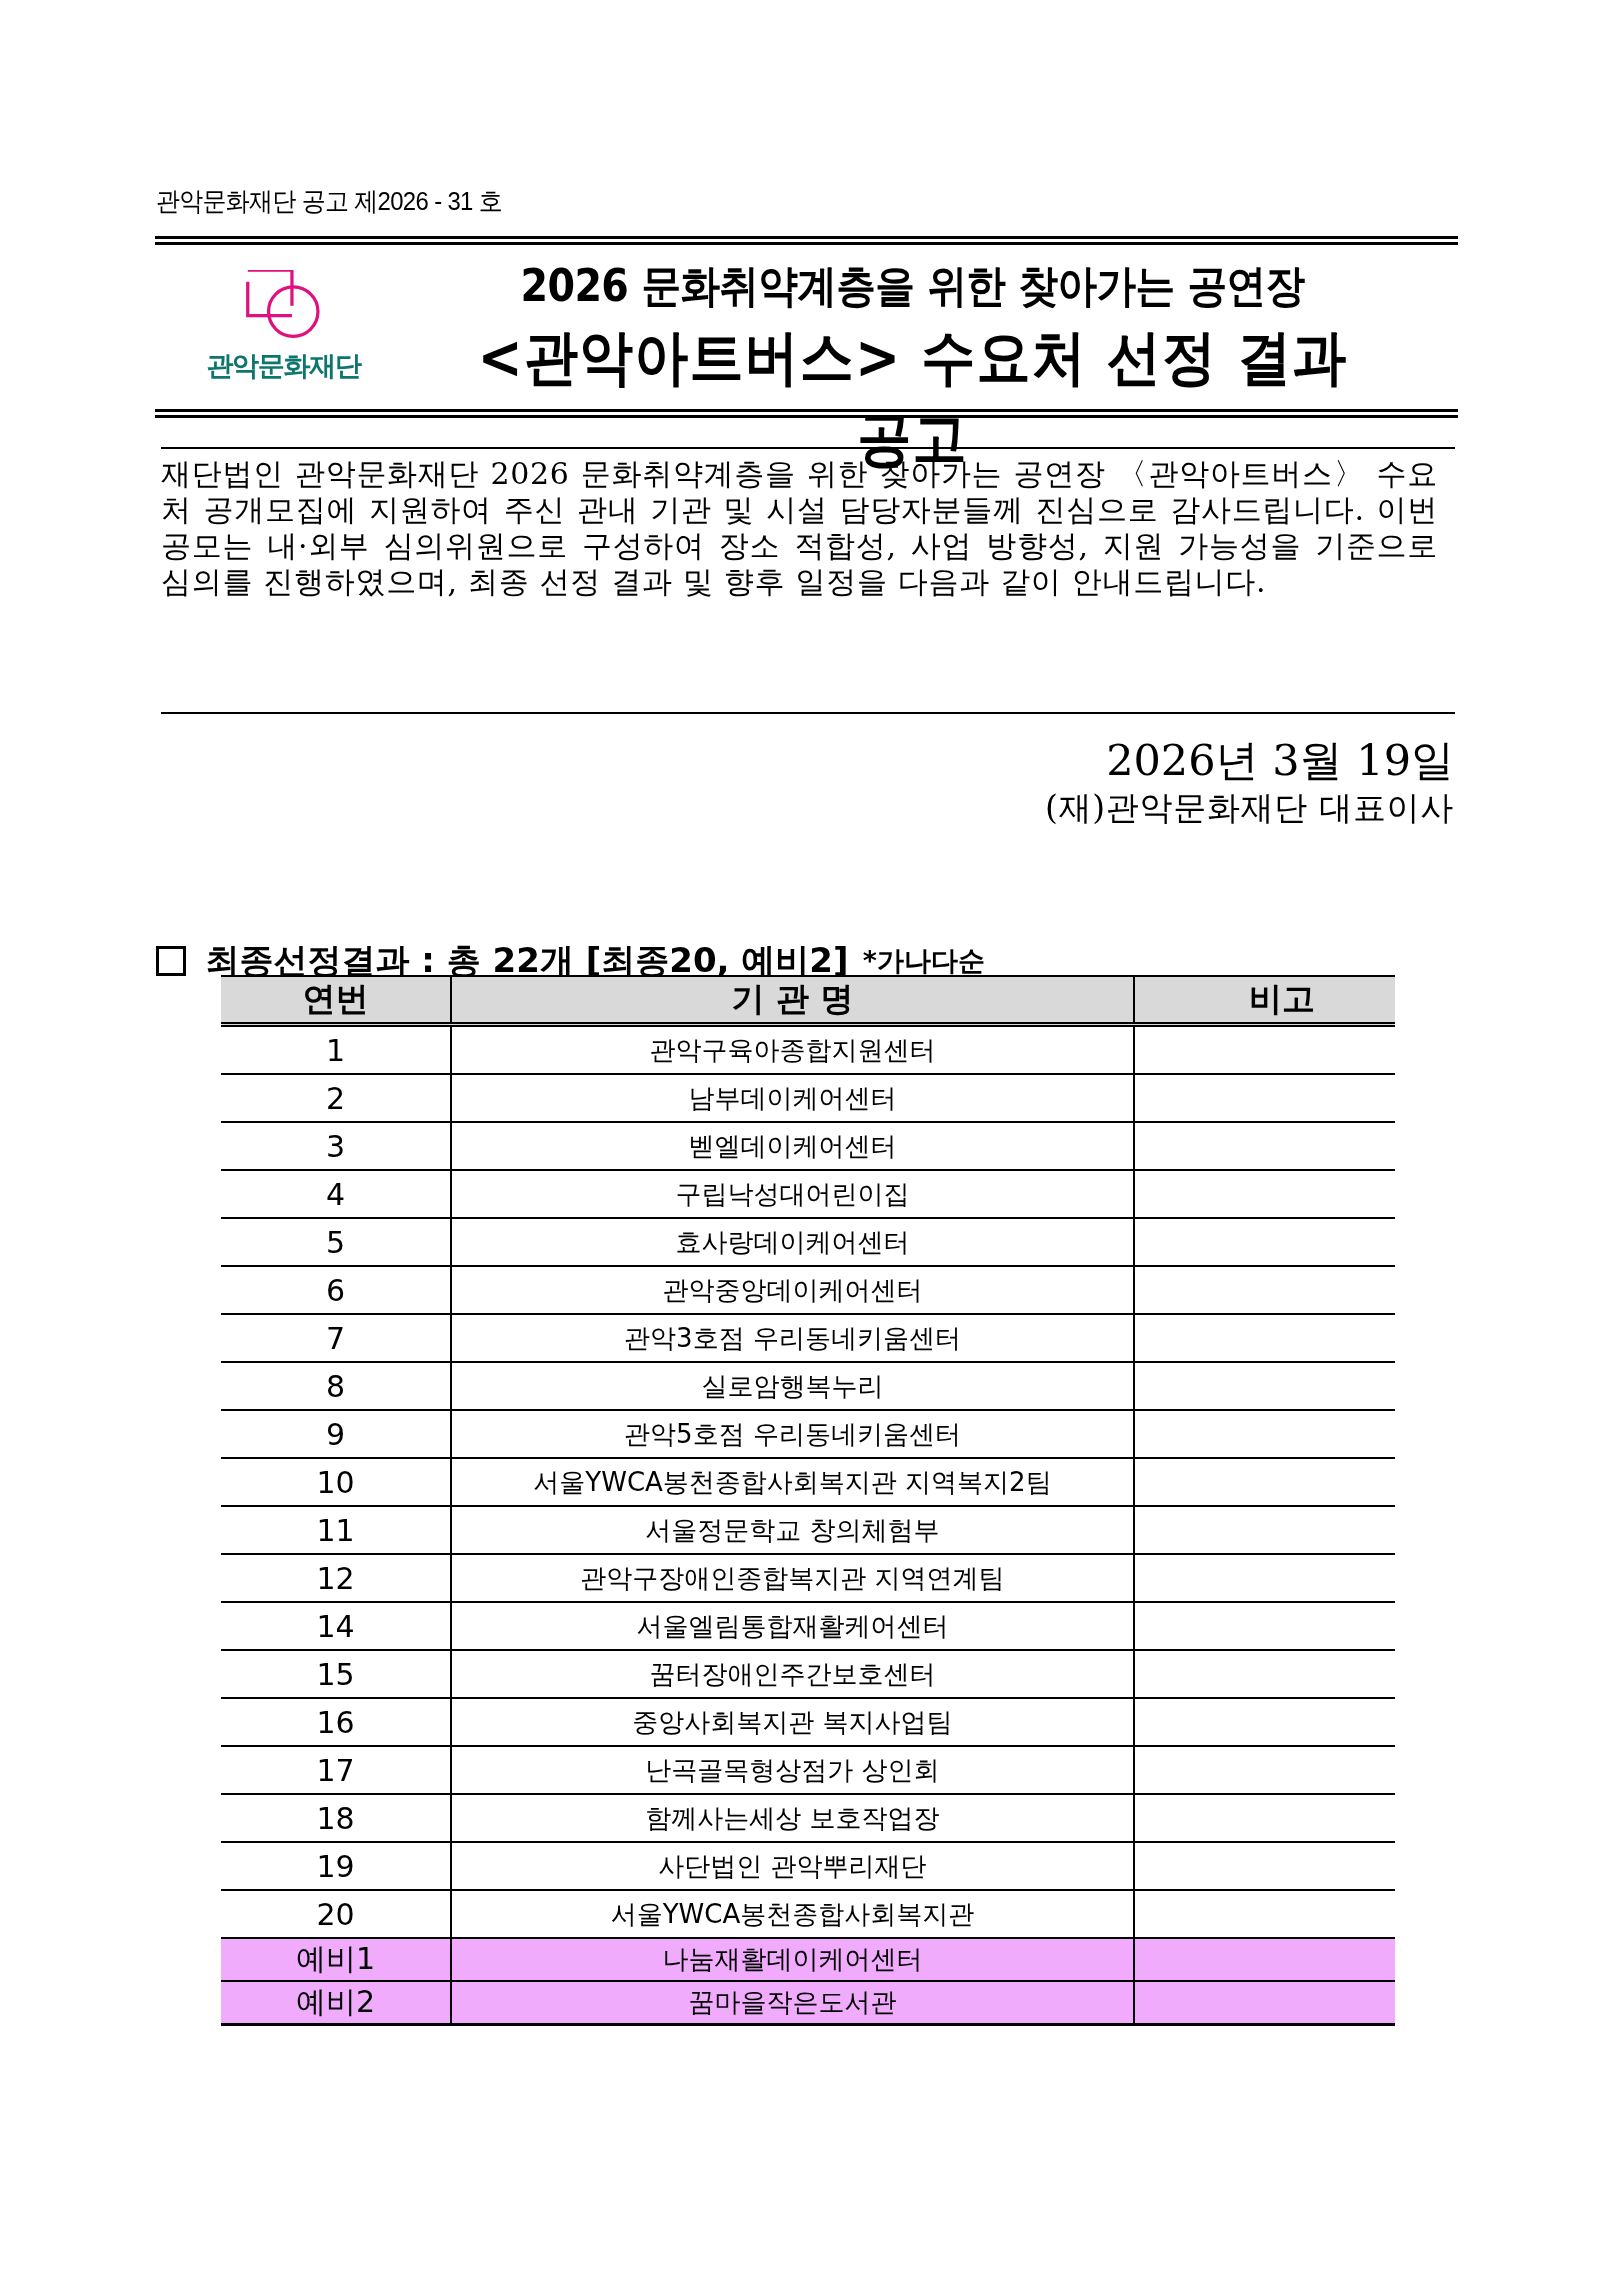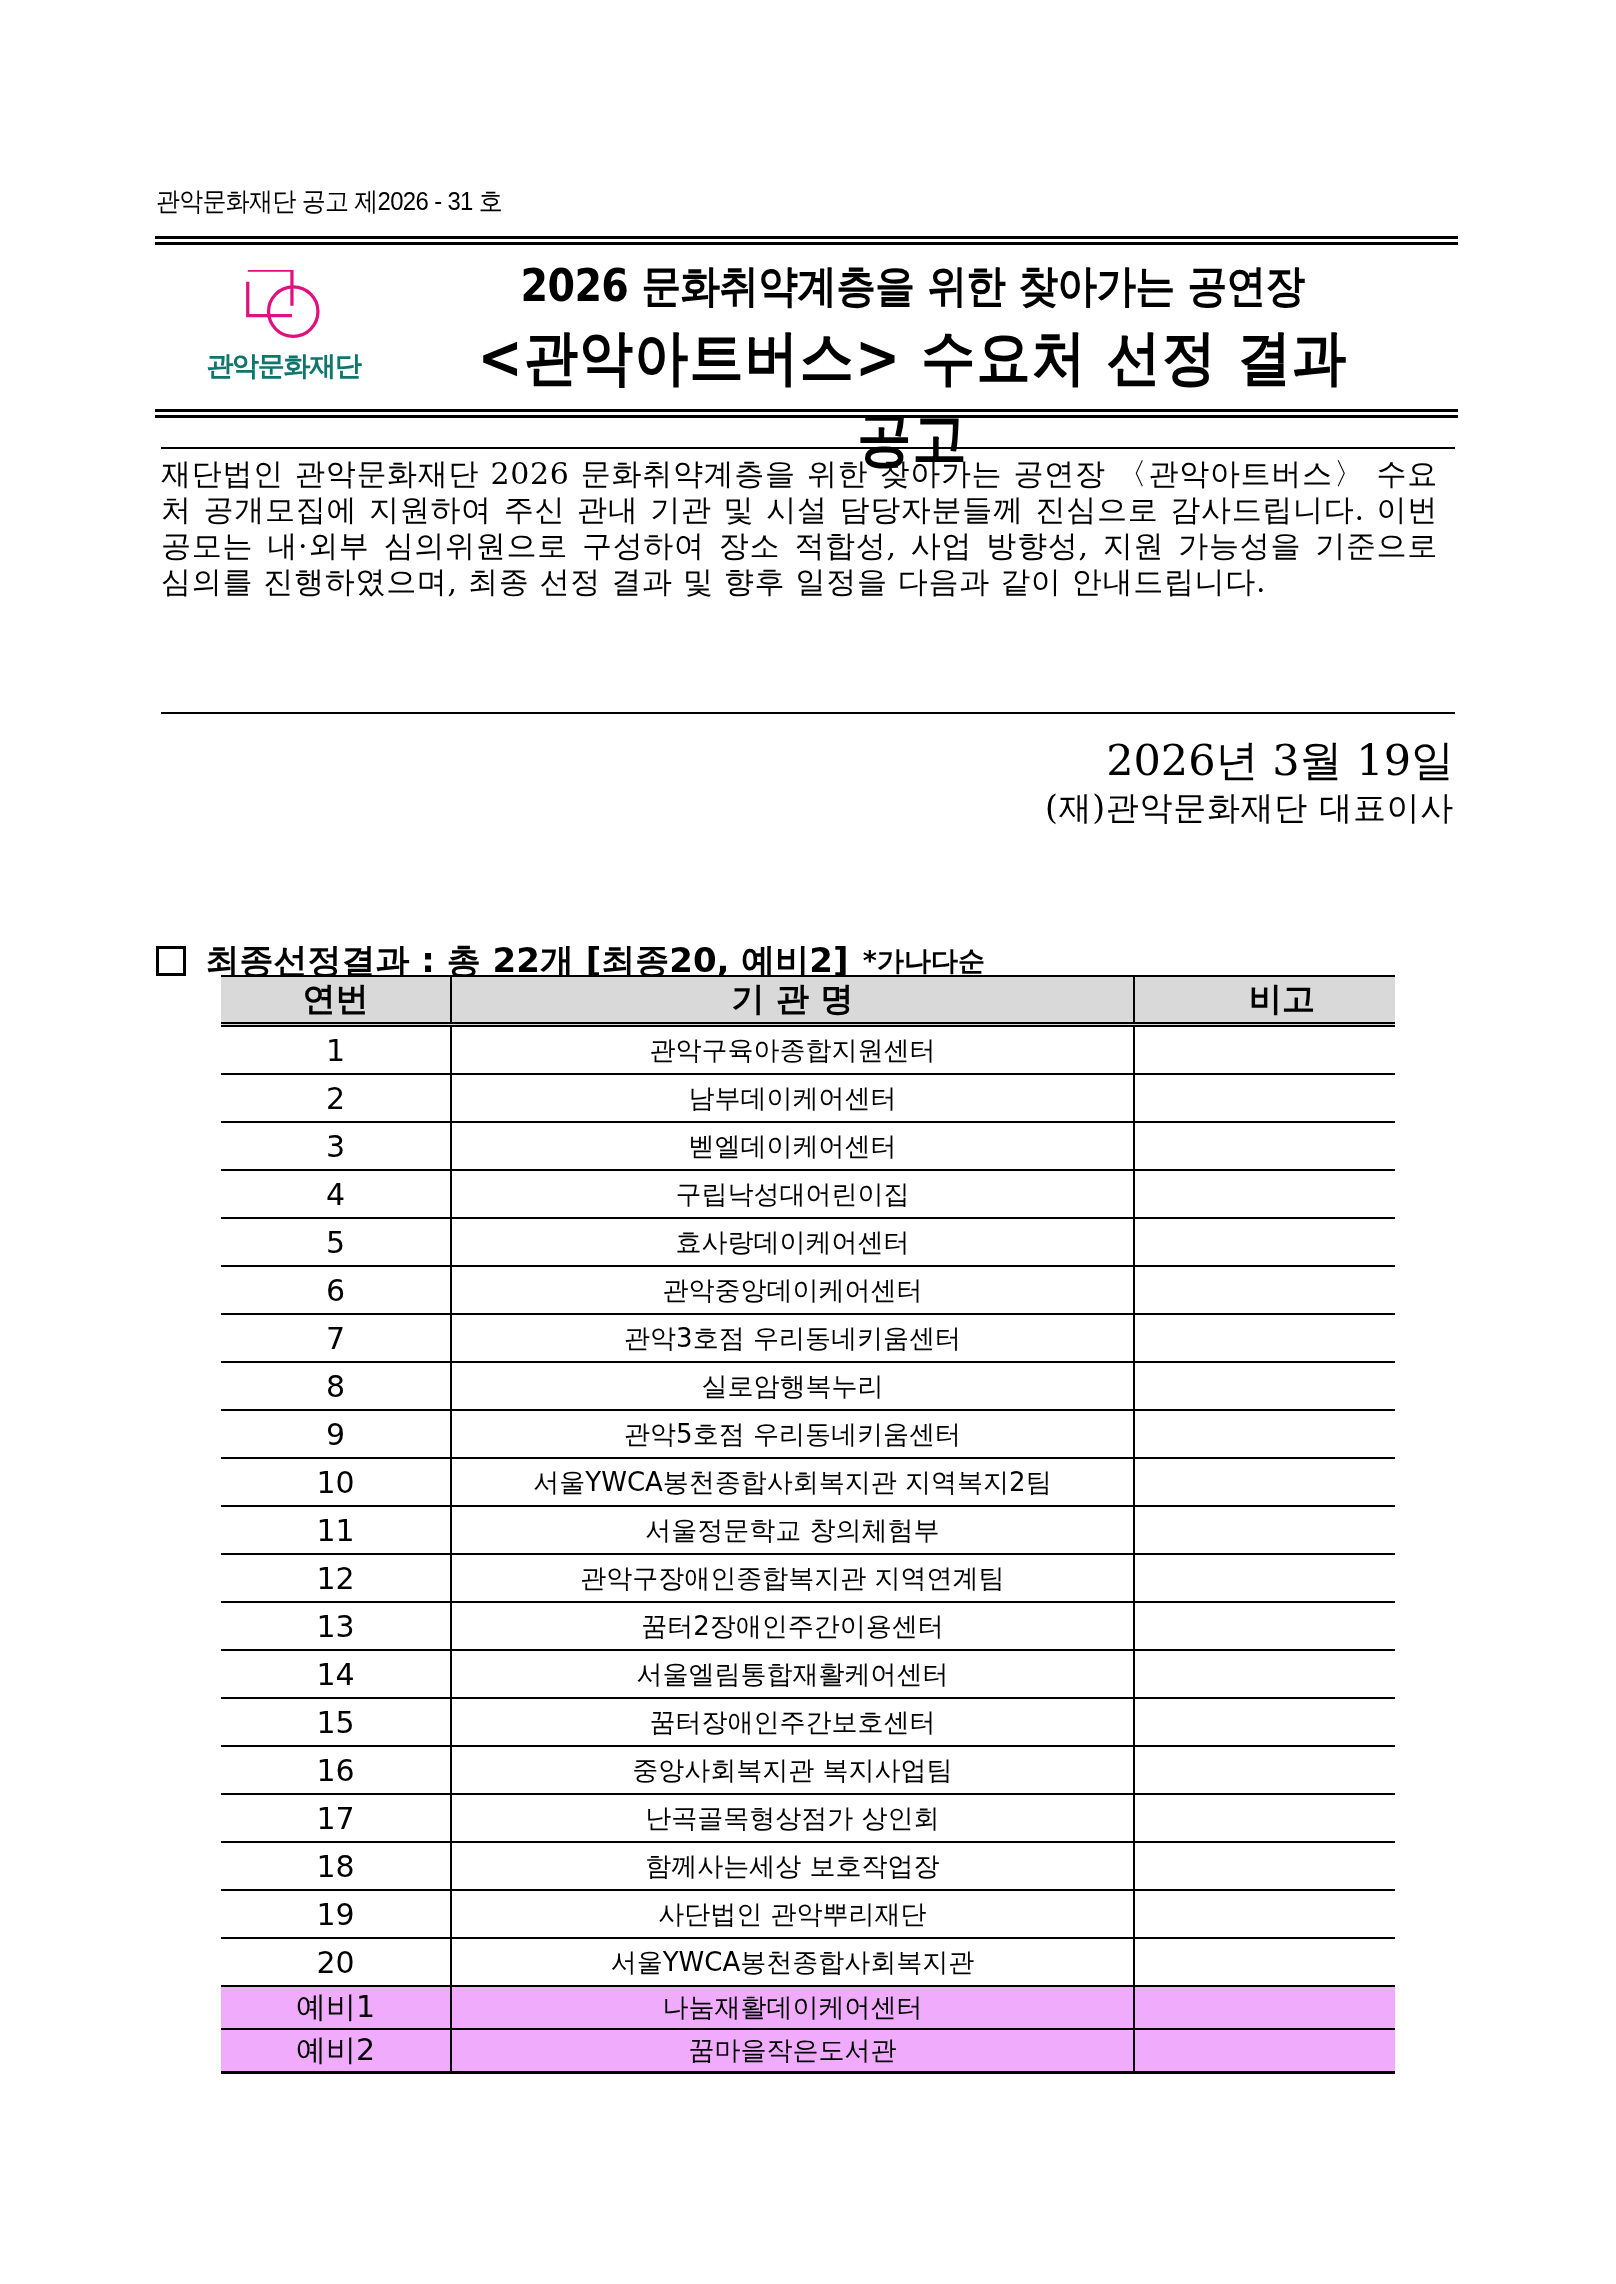--- a/index.html
+++ b/index.html
@@ -143,25 +143,20 @@
         <td class="num">11</td>
         <td>서울정문학교 창의체험부</td>
         <td></td>
       </tr>
       <tr>
         <td class="num">12</td>
         <td>관악구장애인종합복지관 지역연계팀</td>
         <td></td>
       </tr>
       <tr>
-        <td class="num">13</td>
-        <td>꿈터2장애인주간이용센터</td>
-        <td></td>
-      </tr>
-      <tr>
         <td class="num">14</td>
         <td>서울엘림통합재활케어센터</td>
         <td></td>
       </tr>
       <tr>
         <td class="num">15</td>
         <td>꿈터장애인주간보호센터</td>
         <td></td>
       </tr>
       <tr>

